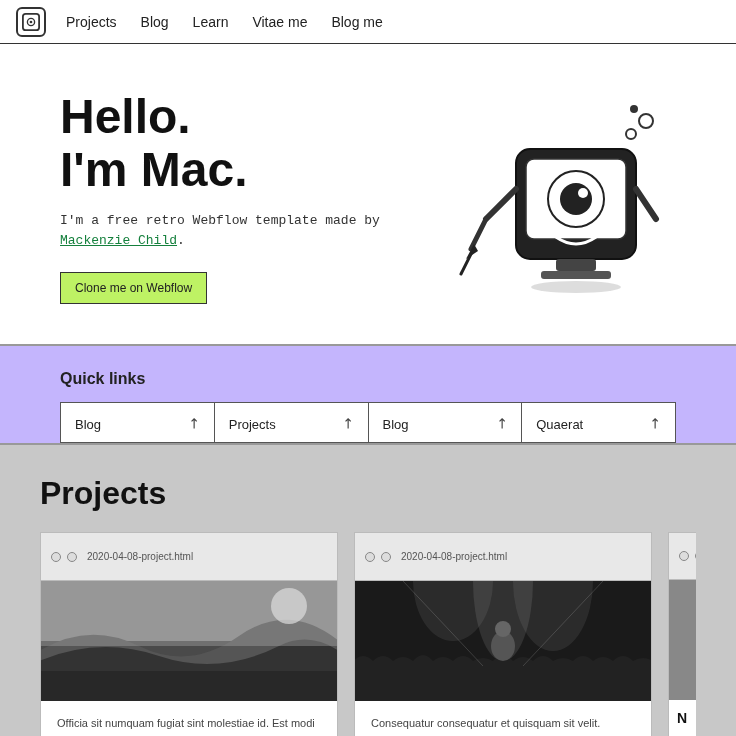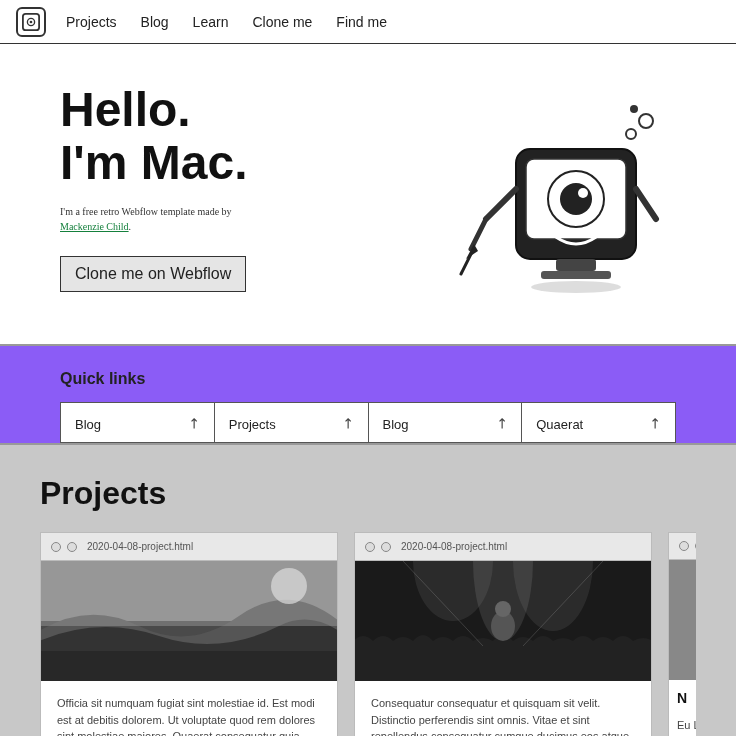--- a/index.html
+++ b/index.html
@@ -41,66 +41,66 @@
       color: #222;
       cursor: pointer;
       text-decoration: none;
     }
 
     
     .hero {
       background: #fff;
       border-bottom: 2px solid #999;
       display: flex;
-      align-items: flex-start;
+      align-items: flex-end;
       justify-content: space-between;
       padding: 40px 50px 40px 60px;
       min-height: 270px;
     }
     .hero-text { flex: 1; }
     .hero-title {
       font-family: Arial Black, Arial, sans-serif;
       font-size: 48px;
       font-weight: 900;
       line-height: 1.1;
       color: #111;
       margin-bottom: 14px;
     }
     .hero-subtitle {
-      font-family: Liberation Serif, serif;
-      font-size: 10px;
+      font-family: Liberation Mono, monospace;
+      font-size: 13px;
       color: #333;
       margin-bottom: 22px;
       line-height: 1.5;
     }
     .hero-subtitle a {
       text-decoration: underline;
       color: #15803d;
     }
     .clone-btn {
       display: inline-block;
       border: 1.5px solid #333;
       padding: 8px 14px;
       font-family: Arial, sans-serif;
-      font-size: 16px;
-      background: #e5e5e5;
+      font-size: 12px;
+      background: #bef264;
       cursor: pointer;
       color: #222;
     }
     .hero-image {
       width: 240px;
       height: 220px;
       flex-shrink: 0;
       display: flex; align-items: center; justify-content: center;
     }
     .hero-image svg { width: 220px; height: 210px; }
 
     
     .quick-links-section {
-      background: #8b5cf6;
+      background: #c4b5fd;
       padding: 24px 60px 0 60px;
       border-bottom: 2px solid #999;
     }
     .quick-links-title {
       font-family: Arial, sans-serif;
       font-size: 16px;
       font-weight: 700;
       margin-bottom: 14px;
       color: #222;
     }
@@ -160,21 +160,21 @@
     .project-card-partial {
       background: #fff;
       border: 1.5px solid #bbb;
       width: 62px;
       flex-shrink: 0;
       overflow: hidden;
     }
     .card-titlebar {
       background: #e8e8e8;
       border-bottom: 1.5px solid #bbb;
-      padding: 8px 10px;
+      padding: 18px 10px;
       display: flex;
       align-items: center;
       gap: 6px;
     }
     .dot {
       width: 10px; height: 10px;
       border-radius: 50%;
       border: 1.5px solid #888;
       background: #ddd;
     }
@@ -231,22 +231,22 @@
     <svg viewBox="0 0 20 20" fill="none" xmlns="http://www.w3.org/2000/svg">
       <rect x="1" y="1" width="18" height="18" rx="3" stroke="#333" stroke-width="2" fill="none"></rect>
       <circle cx="10" cy="10" r="4" stroke="#333" stroke-width="1.5" fill="none"></circle>
       <circle cx="10" cy="10" r="1.5" fill="#333"></circle>
     </svg>
   </div>
   <div class="nav-links">
     <a class="nav-link">Projects</a>
     <a class="nav-link">Blog</a>
     <a class="nav-link">Learn</a>
-    <a class="nav-link">Clone me</a>
-    <a class="nav-link">Find me</a>
+    <a class="nav-link">Vitae me</a>
+    <a class="nav-link">Blog me</a>
   </div>
 </nav>
 
 <section class="hero">
   <div class="hero-text">
     <div class="hero-title">
       <span>Hello.</span><br>
       <span>I'm Mac.</span>
     </div>
     <div class="hero-subtitle">

